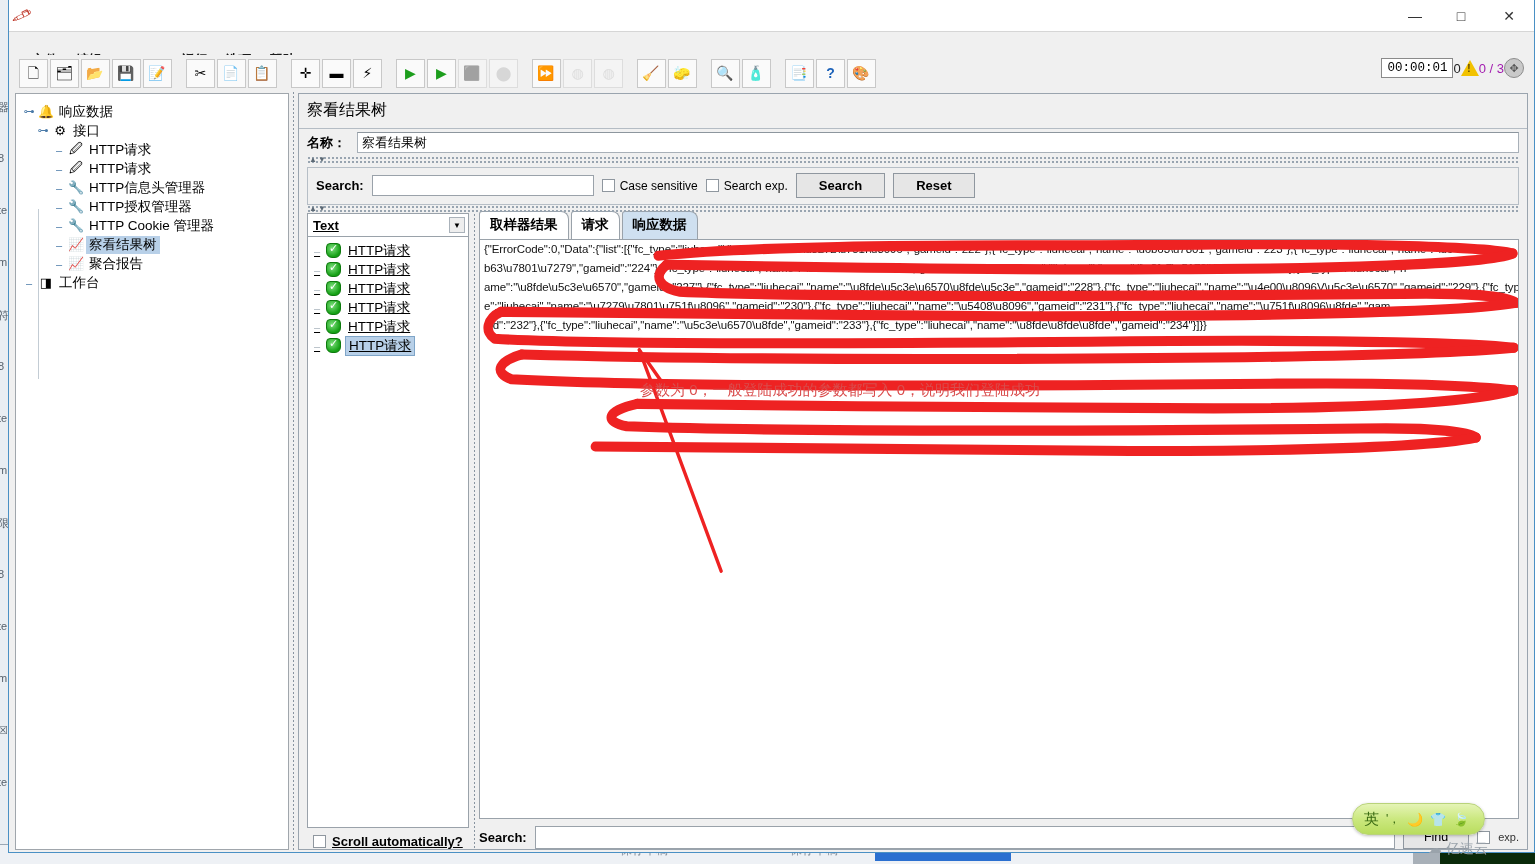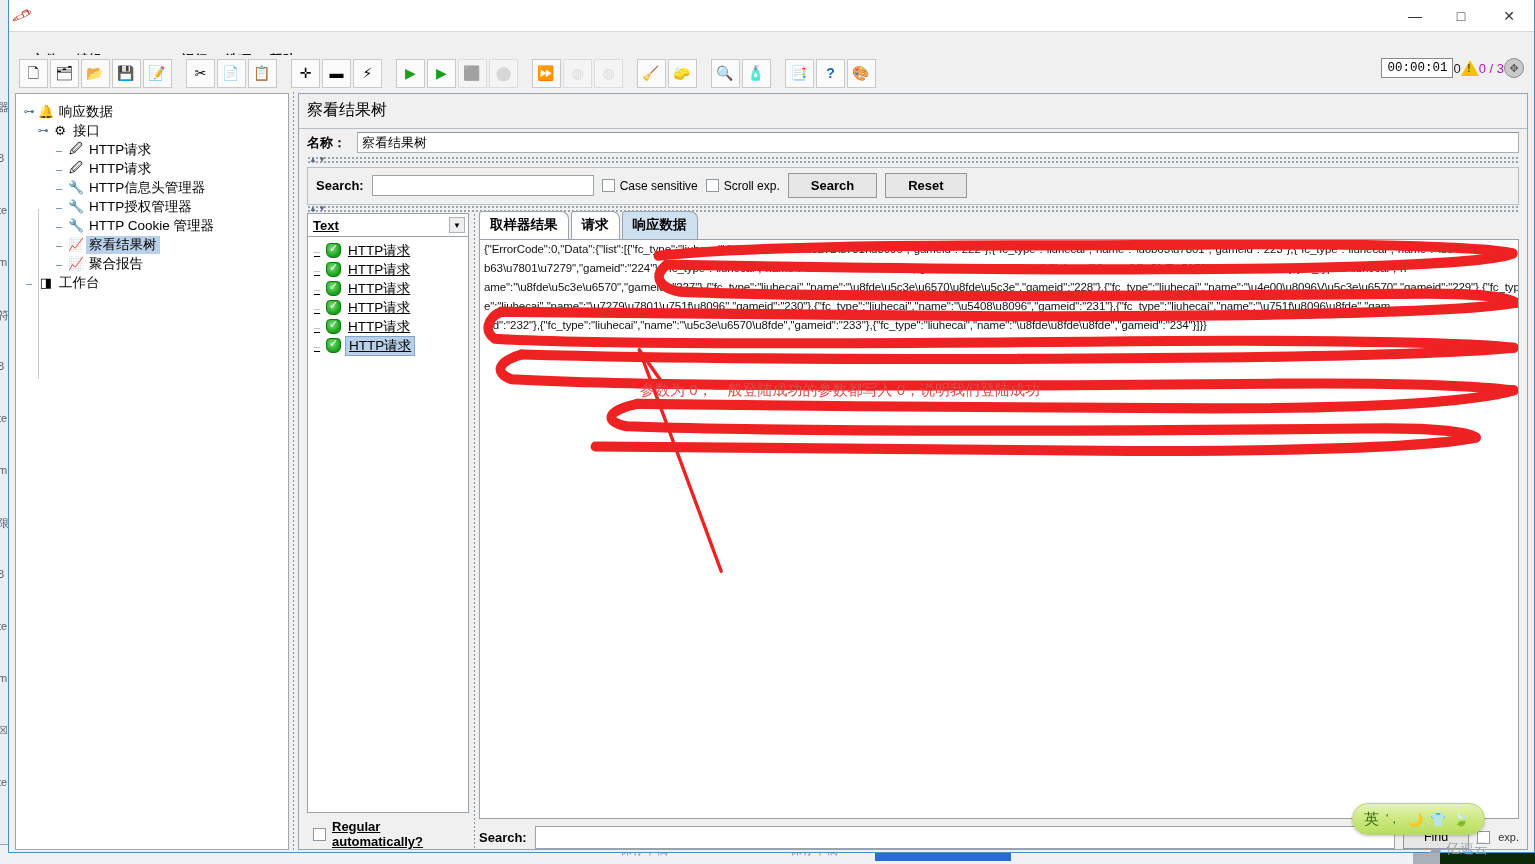--- a/index.html
+++ b/index.html
@@ -492,21 +492,21 @@
 
       <div class="searchbar">
         <span class="lab">Search:</span>
         <input class="big" value="" style="">
         <span class="inline">
           <span class="chk"></span>
           <span class="ck-lbl">Case sensitive</span>
         </span>
         <span class="inline">
           <span class="chk"></span>
-          <span class="ck-lbl">Scroll exp.</span>
+          <span class="ck-lbl">Search exp.</span>
         </span>
         <button class="sbtn">Search</button>
         <button class="sbtn">Reset</button>
       </div>
 
       <div class="dotline">
         <span class="arrows">▲▼</span>
       </div>
 
       <div id="lower">
@@ -543,21 +543,21 @@
               <span class="nm">HTTP请求</span>
             </div>
             <div class="lrow">
               <span class="dash">–</span>
               <span class="ok"></span>
               <span class="nm sel">HTTP请求</span>
             </div>
           </div>
           <div class="scrollchk">
             <span class="chk"></span>
-            <span>Regular automatically?</span>
+            <span>Scroll automatically?</span>
           </div>
         </div>
 
         <div id="vsplit">
           <div class="dots"></div>
         </div>
 
         <div id="resultview">
           <div class="tabs">
             <div class="tab">取样器结果</div>

